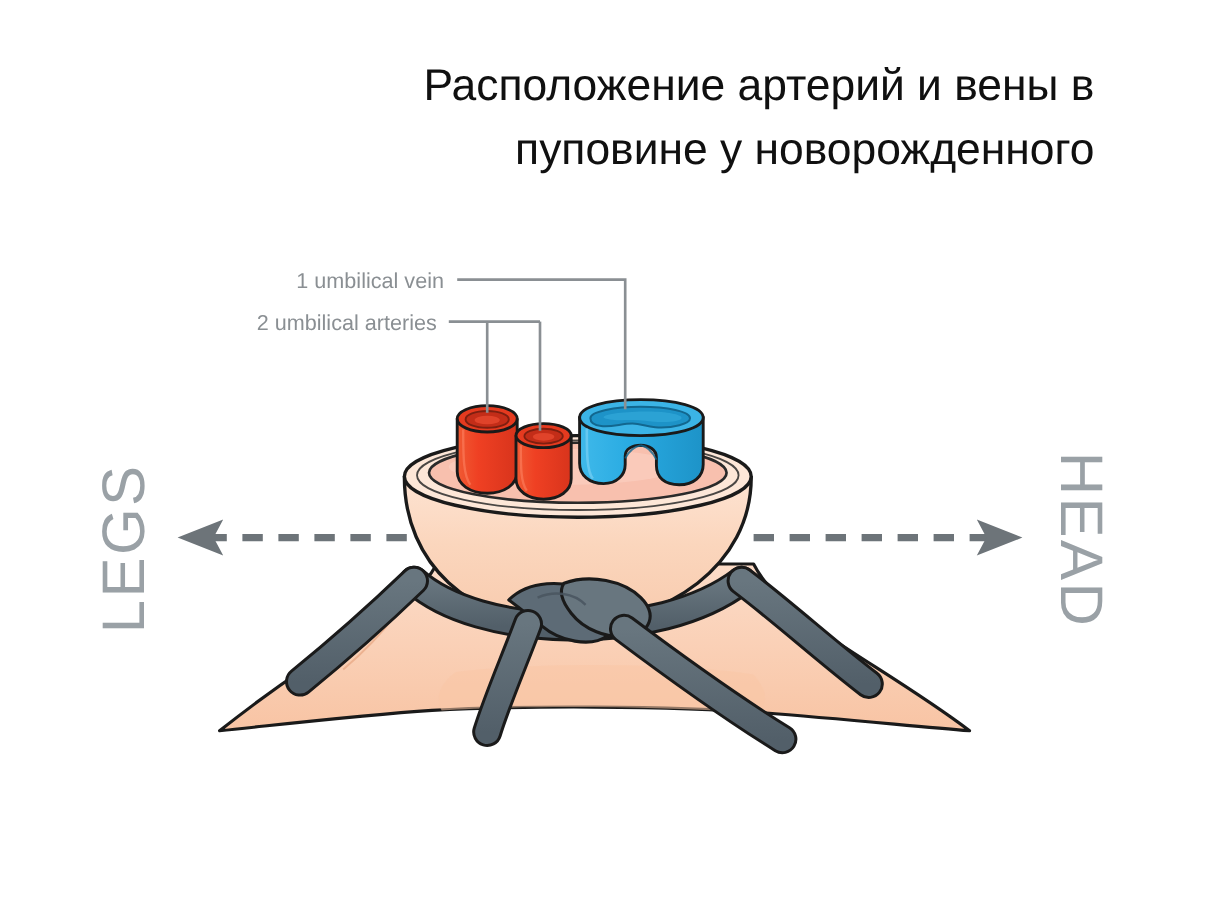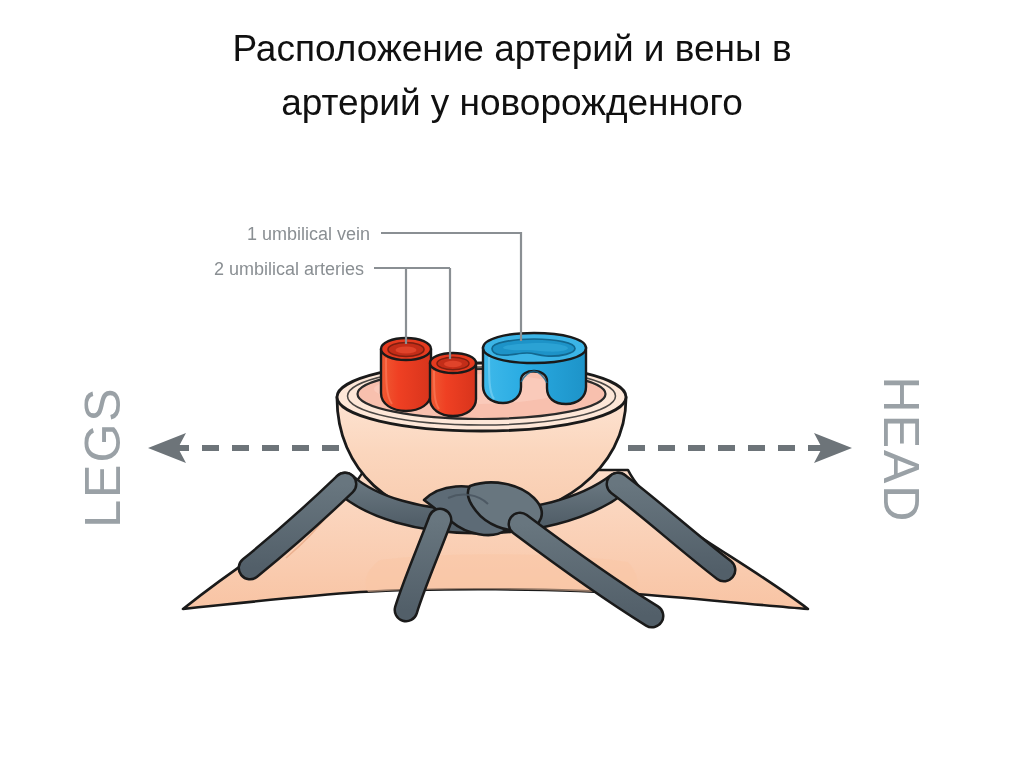--- a/index.html
+++ b/index.html
@@ -17,23 +17,23 @@
   }
   #slide {
     position: relative;
     width: 1024px;
     height: 768px;
     background: #ffffff;
   }
   #title {
     position: absolute;
     left: 112px;
-    top: 22px;
+    top: 44px;
     width: 800px;
-    text-align: center;
+    text-align: right;
     font-size: 37px;
     line-height: 1.45;
     color: #101010;
     font-family: "Liberation Sans", sans-serif;
     font-weight: normal;
     letter-spacing: 0px;
   }
   #title .line {
     display: block;
     white-space: nowrap;
@@ -47,21 +47,21 @@
   }
   svg { display: block; }
 </style>
 </head>
 <body>
 
 <div id="slide">
 
   <div id="title">
     <span class="line">Расположение артерий и вены в</span>
-    <span class="line">артерий у новорожденного</span>
+    <span class="line">пуповине у новорожденного</span>
   </div>
 
   <svg id="figure" viewBox="0 0 1024 768" width="1024" height="768">
 
     <defs>
 
       <linearGradient id="bowlGrad" x1="0" y1="0" x2="0" y2="1">
         <stop offset="0%" stop-color="#fde3d2"></stop>
         <stop offset="45%" stop-color="#fbd6bd"></stop>
         <stop offset="100%" stop-color="#f8cbae"></stop>

